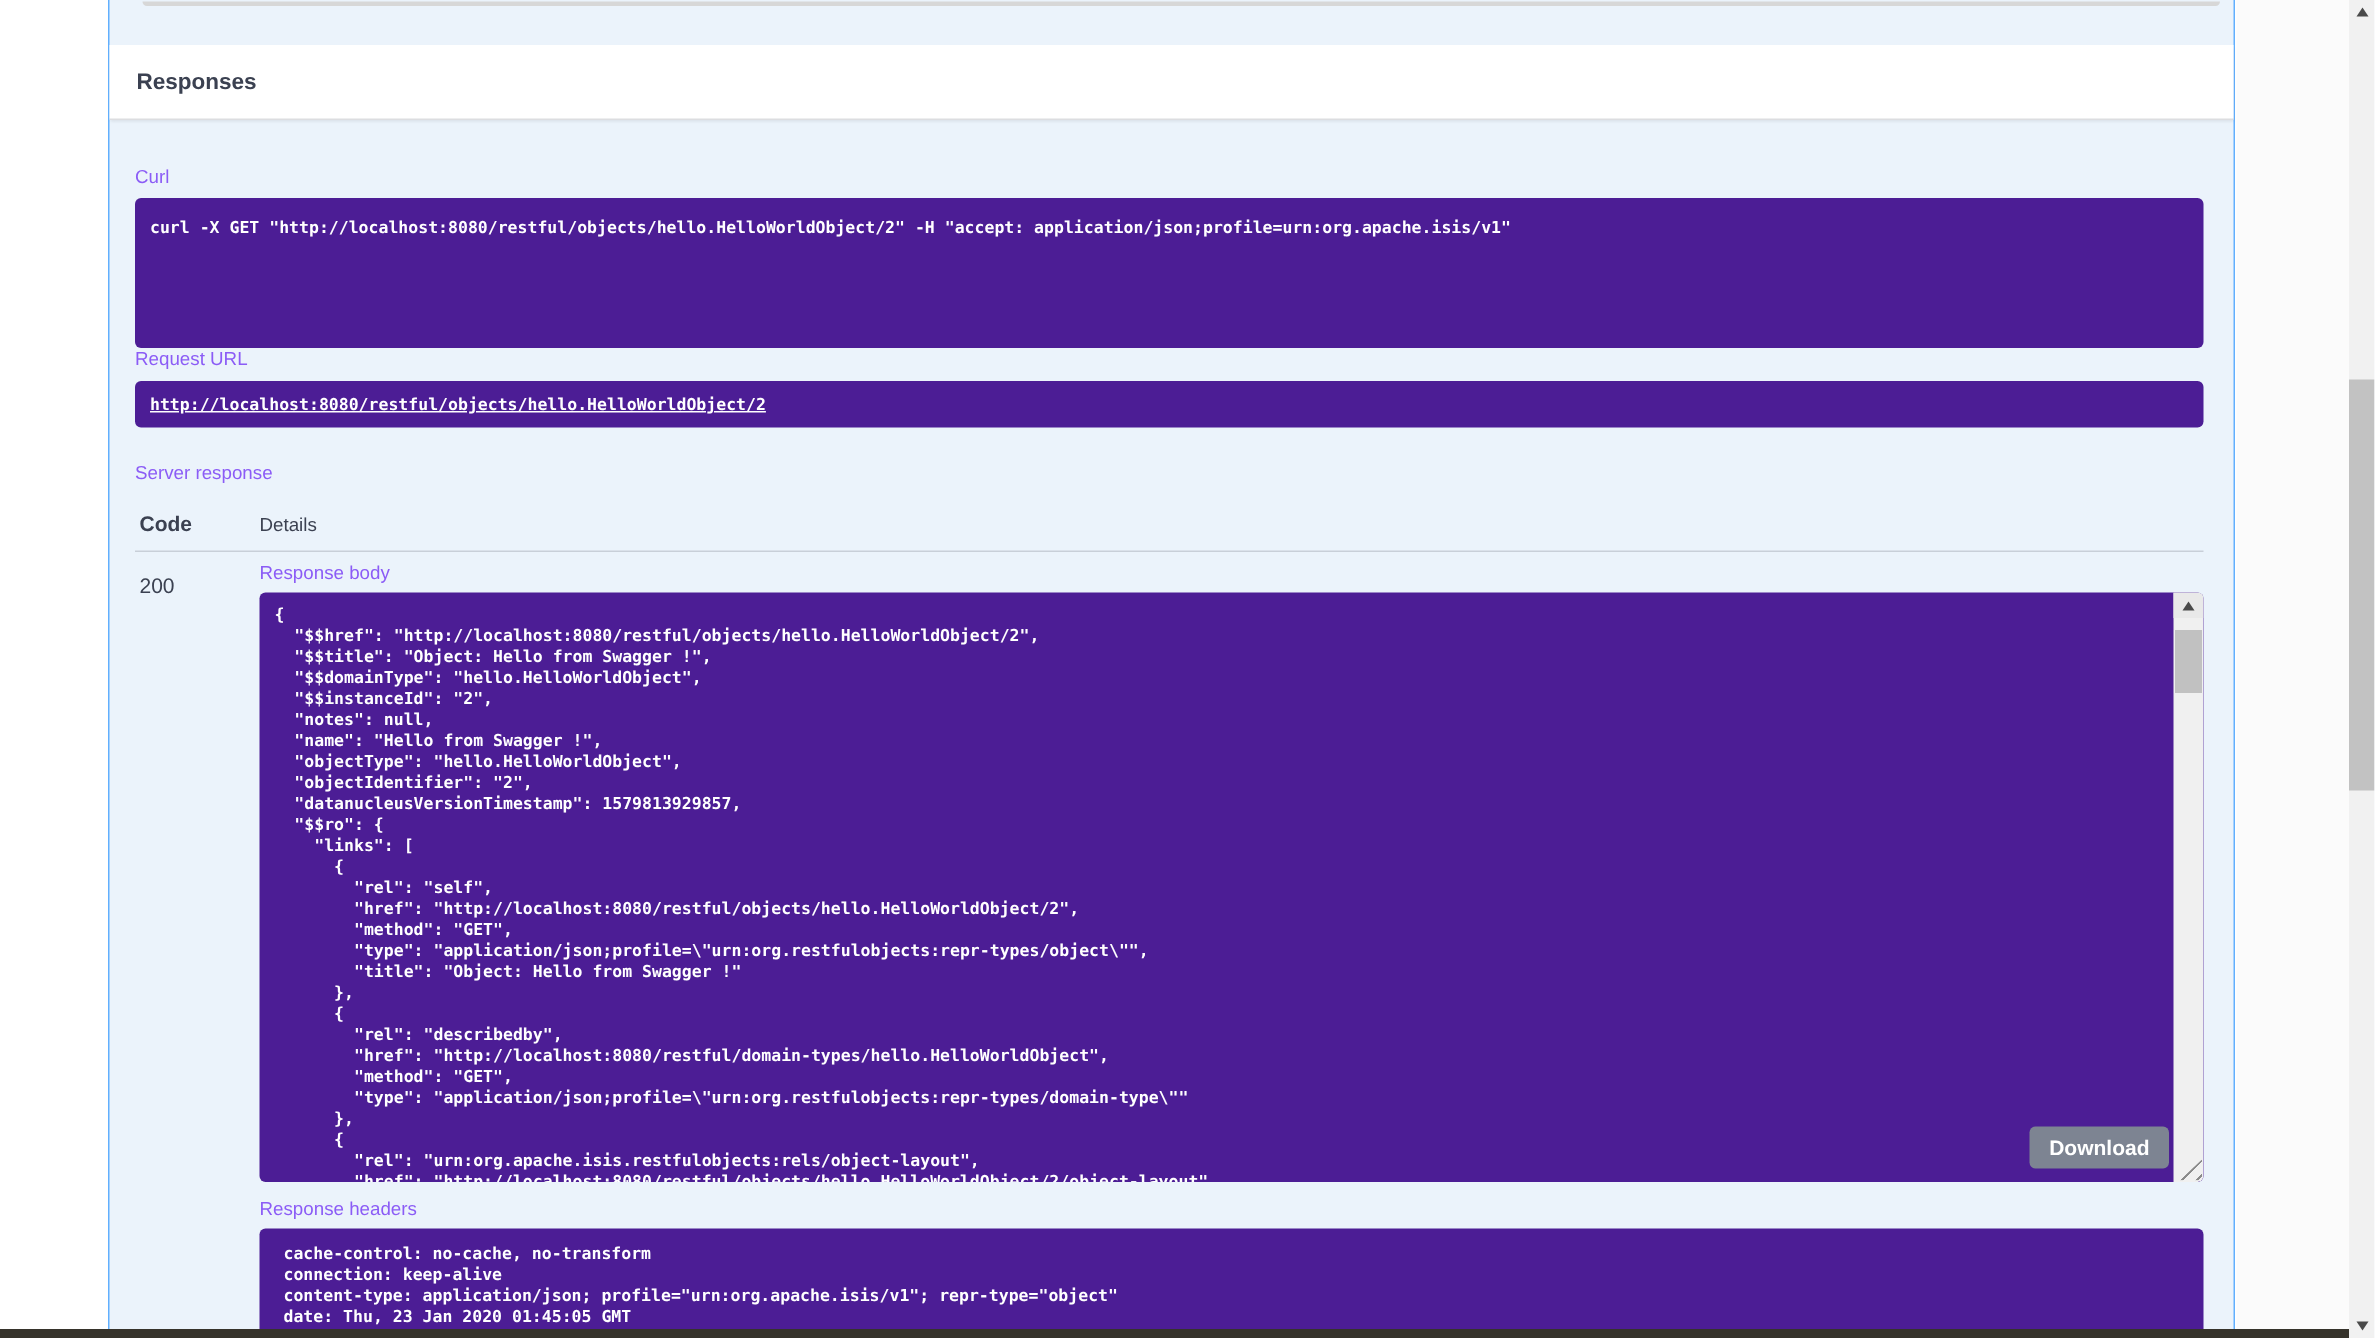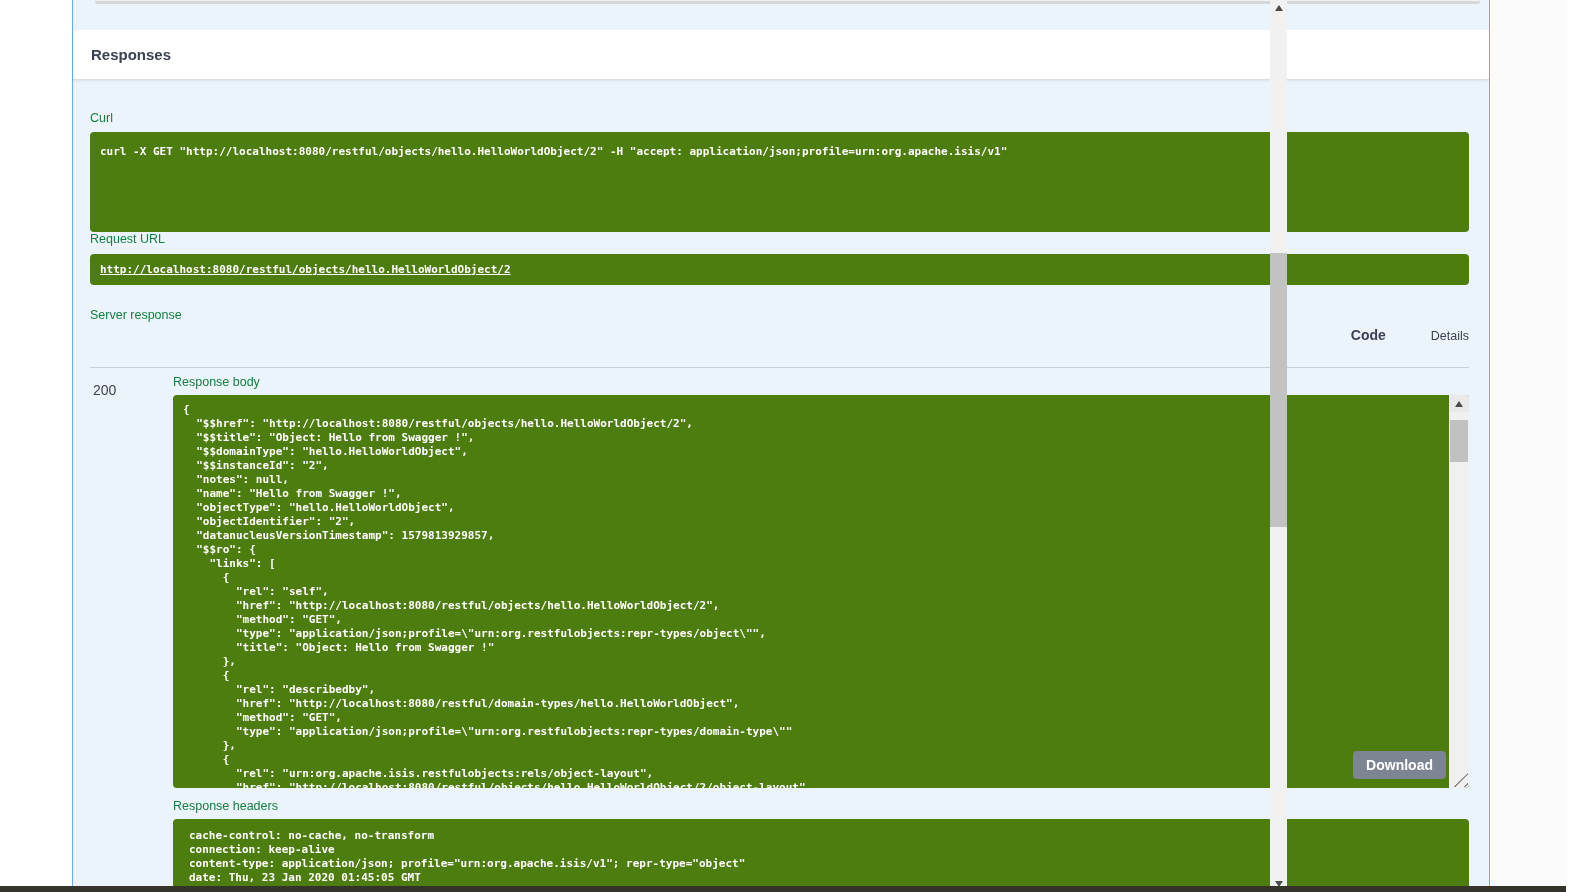--- a/index.html
+++ b/index.html
@@ -1,18 +1,18 @@
 <!DOCTYPE html>
 <html><head>
 <meta charset="utf-8">
 <style>
   * { margin:0; padding:0; box-sizing:border-box; }
   html,body { width:1583px; height:892px; overflow:hidden; background:#ffffff;
               font-family:"Liberation Sans", sans-serif; }
-  .page { position:relative; width:1287px; height:892px; background:#ffffff; }
+  .page { position:relative; width:1583px; height:892px; background:#ffffff; }
 
   
   .right-gutter { position:absolute; top:0; bottom:0; left:1491px; width:75px;
                   background:#fbfbfb; }
 
   
   .opblock { position:absolute; top:-2px; bottom:-2px; left:72px; width:1418px;
              background:#ebf3fb; border:1px solid #61affe; }
 
   
@@ -32,33 +32,33 @@
                align-items:center; padding:0 34px 0 12px; cursor:pointer;
                box-shadow:0 1px 2px rgba(0,0,0,.25); }
   .ct-value { font-size:14px; font-weight:bold; color:#3b4151; white-space:nowrap;
               overflow:hidden; }
   .ct-chevron { position:absolute; right:10px; top:9px; width:13px; height:9px; }
 
   
   .responses-inner { position:absolute; top:82px; left:0; right:0; bottom:0;
                      padding:0 20px 0 17px; }
 
-  .blk-label { font-size:12.5px; font-weight:bold; color:#15803d; }
+  .blk-label { font-size:12.5px; font-weight:bold; color:#8b5cf6; }
   .lbl-curl { margin-top:30px; font-weight:normal; }
   .lbl-requrl { font-weight:normal; }
   .lbl-servresp { margin-top:23px; font-weight:normal; }
 
-  .dark-block { background:#4d7c0f; border-radius:4px; color:#ffffff;
+  .dark-block { background:#4c1d95; border-radius:4px; color:#ffffff;
                 font-family:"DejaVu Sans Mono", monospace; font-weight:bold;
                 font-size:11px; line-height:14px; overflow:hidden; }
   .curl-block { margin-top:7px; height:100px; padding:13px 10px; white-space:pre-wrap; }
   .requrl-block { margin-top:8px; height:31px; padding:9px 10px; white-space:nowrap;text-decoration:underline; }
 
-  .resp-table-head { margin-top:5px; display:flex; align-items:flex-end;
-                     padding-bottom:24px; border-bottom:1px solid rgba(59,65,81,.2);justify-content:flex-end; }
+  .resp-table-head { margin-top:19px; display:flex; align-items:flex-end;
+                     padding-bottom:10px; border-bottom:1px solid rgba(59,65,81,.2); }
   .col-code-head { width:83px; padding-left:3px; font-size:14px; font-weight:bold;
                    color:#3b4151; }
   .col-details-head { font-size:12.5px; color:#3b4151; }
 
   .resp-row { display:flex; }
   .cell-code { width:83px; padding:14px 0 0 3px; font-size:14px; color:#3b4151; }
   .cell-details { flex:1; }
   .lbl-respbody { padding-top:7px; font-weight:normal; }
   .lbl-respheaders { margin-top:11px; font-weight:normal; }
 

